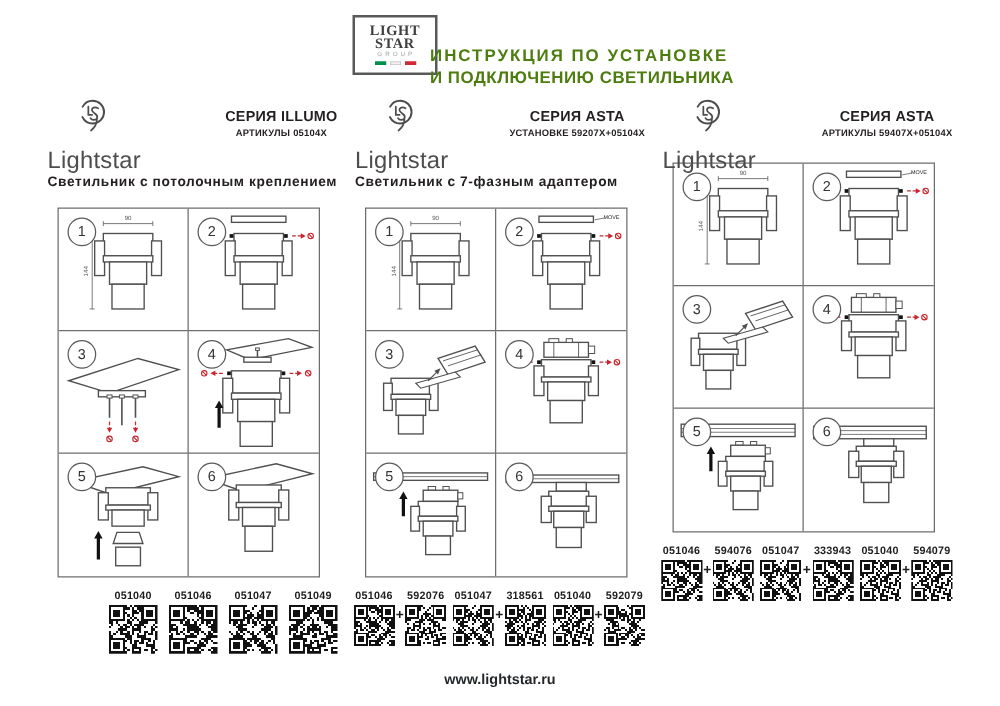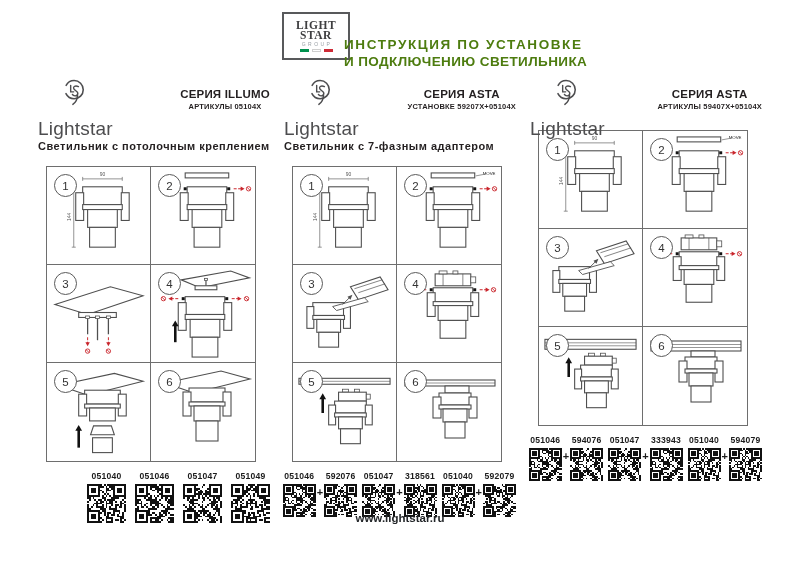--- a/index.html
+++ b/index.html
@@ -49,21 +49,21 @@
   
   .codes{margin-top:9px;display:flex;justify-content:flex-end;align-items:flex-start;}
   .codes.singles{gap:9px;}
   .codes.pairs{gap:5px;}
   .pair{display:flex;align-items:flex-start;}
   .code{display:flex;flex-direction:column;align-items:center;}
   .code-label{font-size:8.6px;font-weight:bold;letter-spacing:.2px;margin-bottom:3px;color:#1c1c1c;}
   .plus{font-weight:bold;font-size:11px;margin:15px 0 0 0;padding:0 1px;color:#1c1c1c;}
   .code svg{display:block;}
   
-  .footer{position:absolute;left:0;right:0;top:512px;text-align:center;font-weight:bold;font-size:11.5px;color:#24272a;}
+  .footer{position:absolute;left:0;right:0;top:538px;text-align:center;font-weight:bold;font-size:11.5px;color:#24272a;}
 </style>
 </head>
 <body>
 
 <div class="logo-box">
   <div class="lw">LIGHT</div>
   <div class="lw">STAR</div>
   <div class="lg">GROUP</div>
   <div class="flag">
     <span class="f-g"></span>

